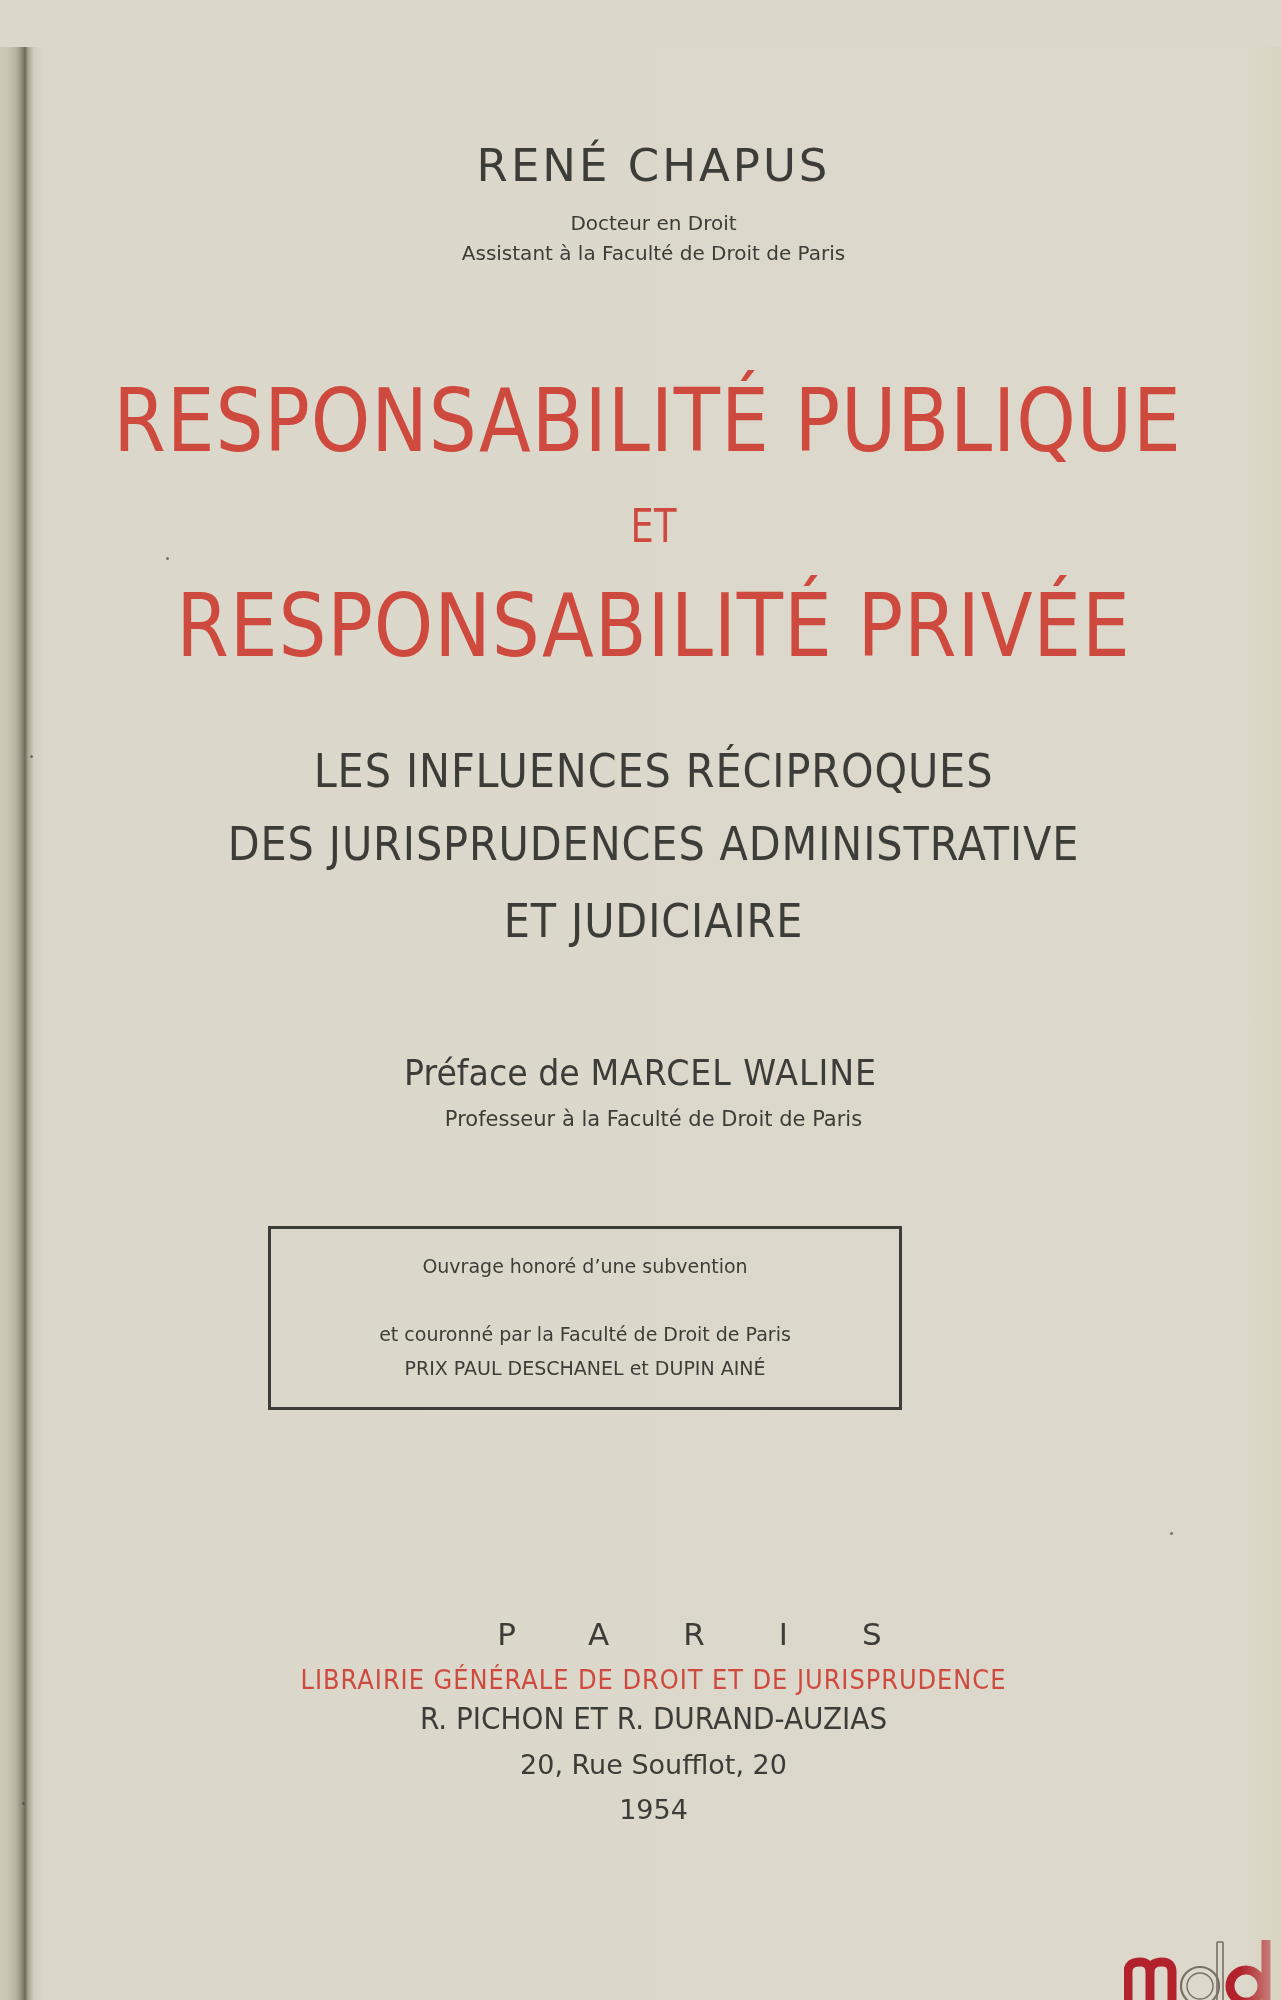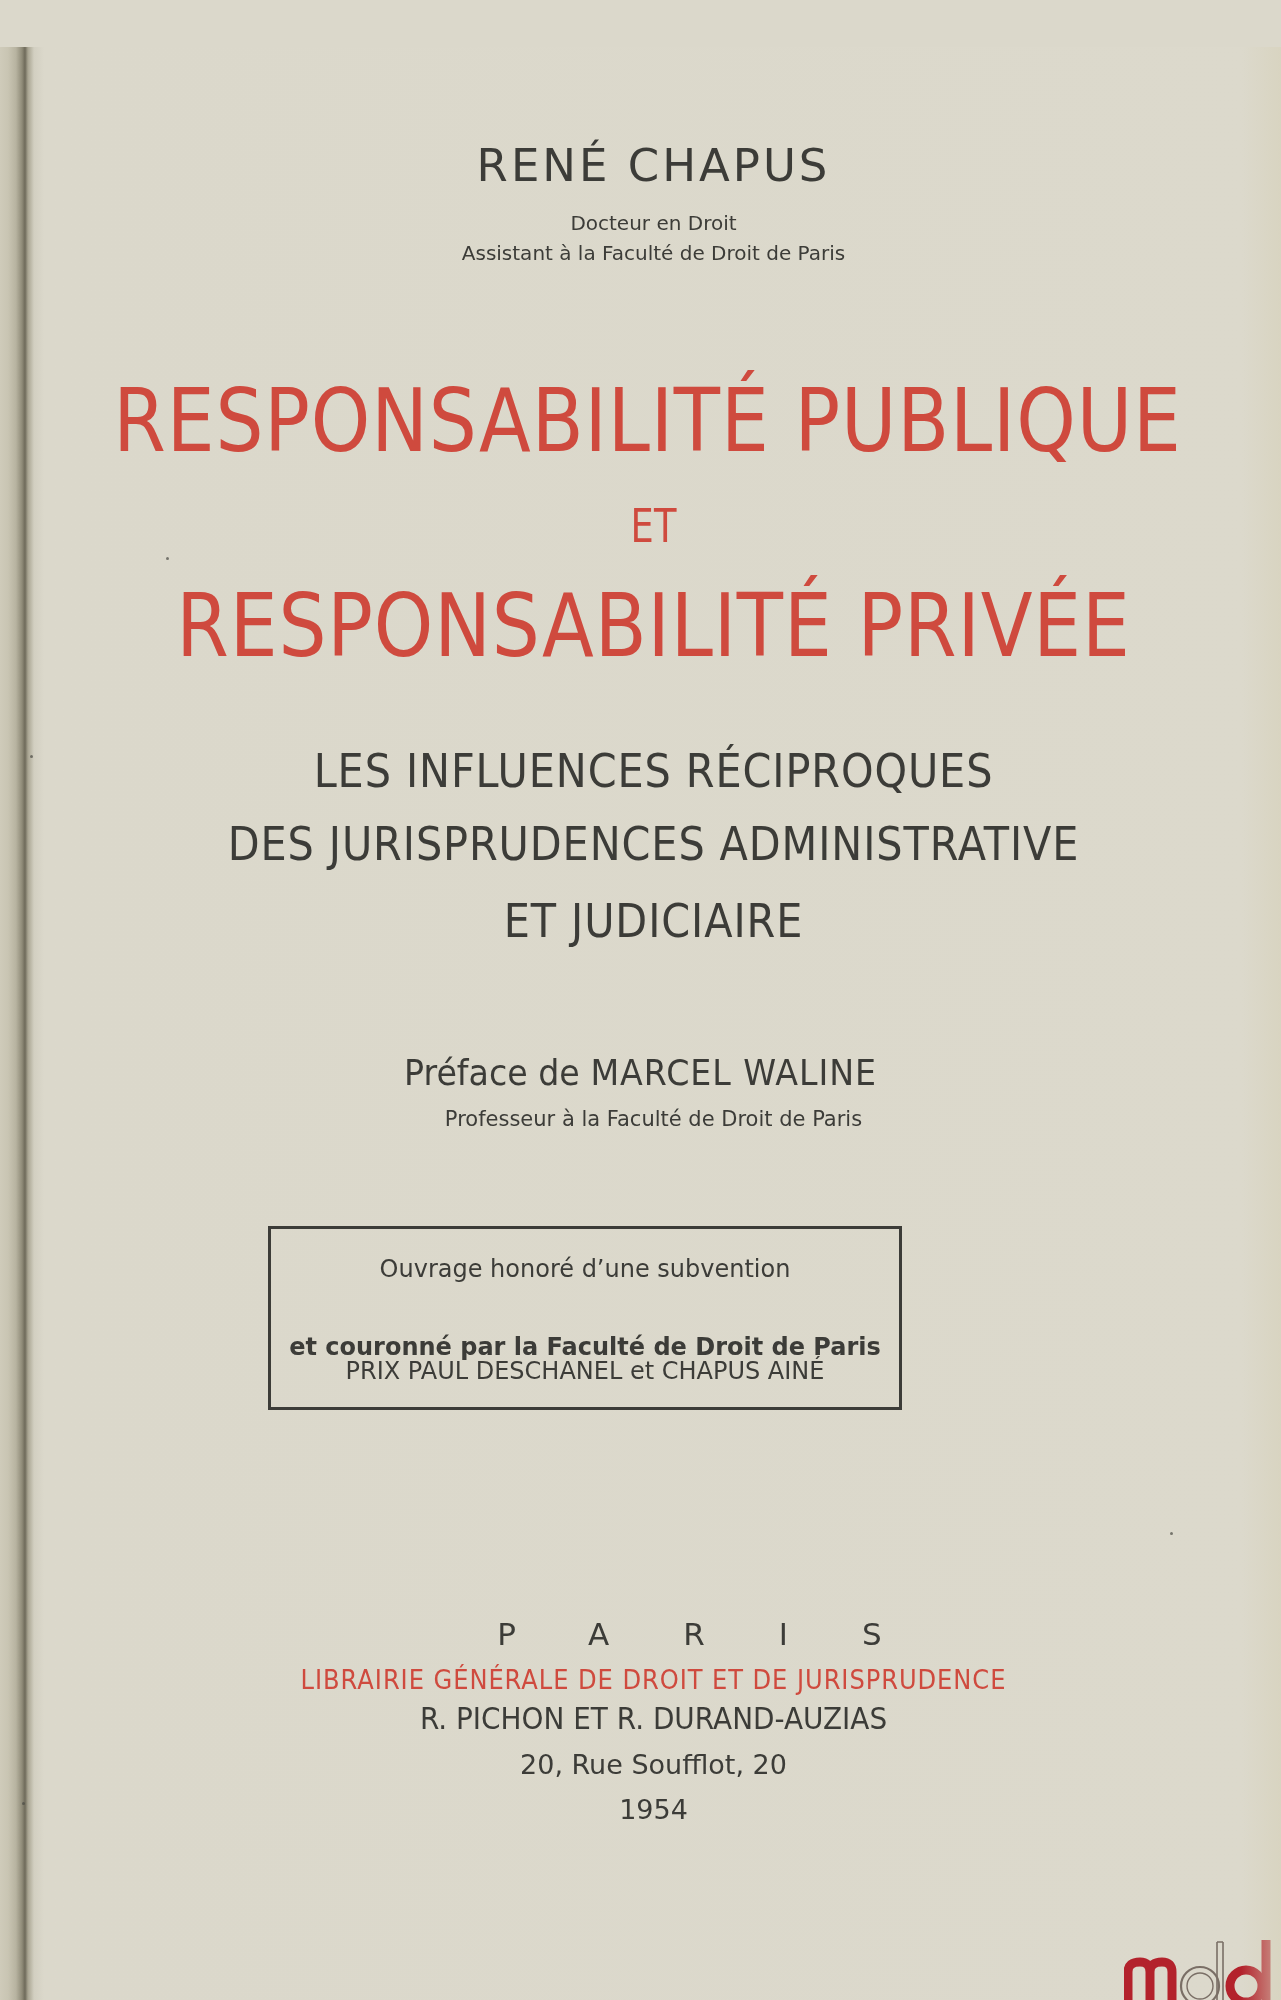--- a/index.html
+++ b/index.html
@@ -39,24 +39,24 @@
   .sub3 { top: 847px; left: 13px; font-size: 46px; letter-spacing: 1px; transform: scaleX(0.9); }
 
   .preface { top: 1006px; left: 0px; font-size: 35px; transform: scaleX(0.95); }
   .preface .name { letter-spacing: 1px; }
   .preface-sub { top: 1060px; left: 13px; font-size: 21px; }
 
   .award-box {
     position: absolute; left: 268px; top: 1179px; width: 628px; height: 178px;
     border: 3px solid #3c3c38; box-sizing: content-box;
   }
-  .award-box .aline { position: absolute; left: 0; width: 100%; text-align: center; font-size: 24px; white-space: nowrap; }
+  .award-box .aline { position: absolute; left: 0; width: 100%; text-align: center; font-size: 19px; white-space: nowrap; }
   .a1 { top: 26px; }
   .a2 { top: 60px; }
-  .a3 { top: 104px; font-weight: bold; }
+  .a3 { top: 94px; }
   .a4 { top: 128px; }
 
   .city { top: 1569px; left: 12px; font-size: 31px; letter-spacing: 74px; padding-left: 74px; }
   .publisher { top: 1618px; left: 13px; font-size: 26px; letter-spacing: 1px; transform: scaleX(0.93); }
   .printers { top: 1654px; left: 13px; font-size: 30px; transform: scaleX(0.93); }
   .address { top: 1702px; left: 13px; font-size: 27px; }
   .year { top: 1747px; left: 13px; font-size: 27px; }
 
   .logo {
     position: absolute; left: 1120px; top: 1893px; width: 160px; height: 105px;
@@ -86,21 +86,21 @@
 
   <div class="line dark preface">
     <span>Préface de</span>
     <span class="name">MARCEL WALINE</span>
   </div>
   <div class="line dark preface-sub">Professeur à la Faculté de Droit de Paris</div>
 
   <div class="award-box dark">
     <div class="aline a1">Ouvrage honoré d’une subvention</div>
     <div class="aline a3">et couronné par la Faculté de Droit de Paris</div>
-    <div class="aline a4">PRIX PAUL DESCHANEL et CHAPUS AINÉ</div>
+    <div class="aline a4">PRIX PAUL DESCHANEL et DUPIN AINÉ</div>
   </div>
 
   <div class="line dark city">PARIS</div>
   <div class="line red publisher">LIBRAIRIE GÉNÉRALE DE DROIT ET DE JURISPRUDENCE</div>
   <div class="line dark printers">R. PICHON ET R. DURAND-AUZIAS</div>
   <div class="line dark address">20, Rue Soufflot, 20</div>
   <div class="line dark year">1954</div>
 
   <span class="speck" style="left:166px;top:510px;"></span>
   <span class="speck" style="left:30px;top:708px;"></span>

